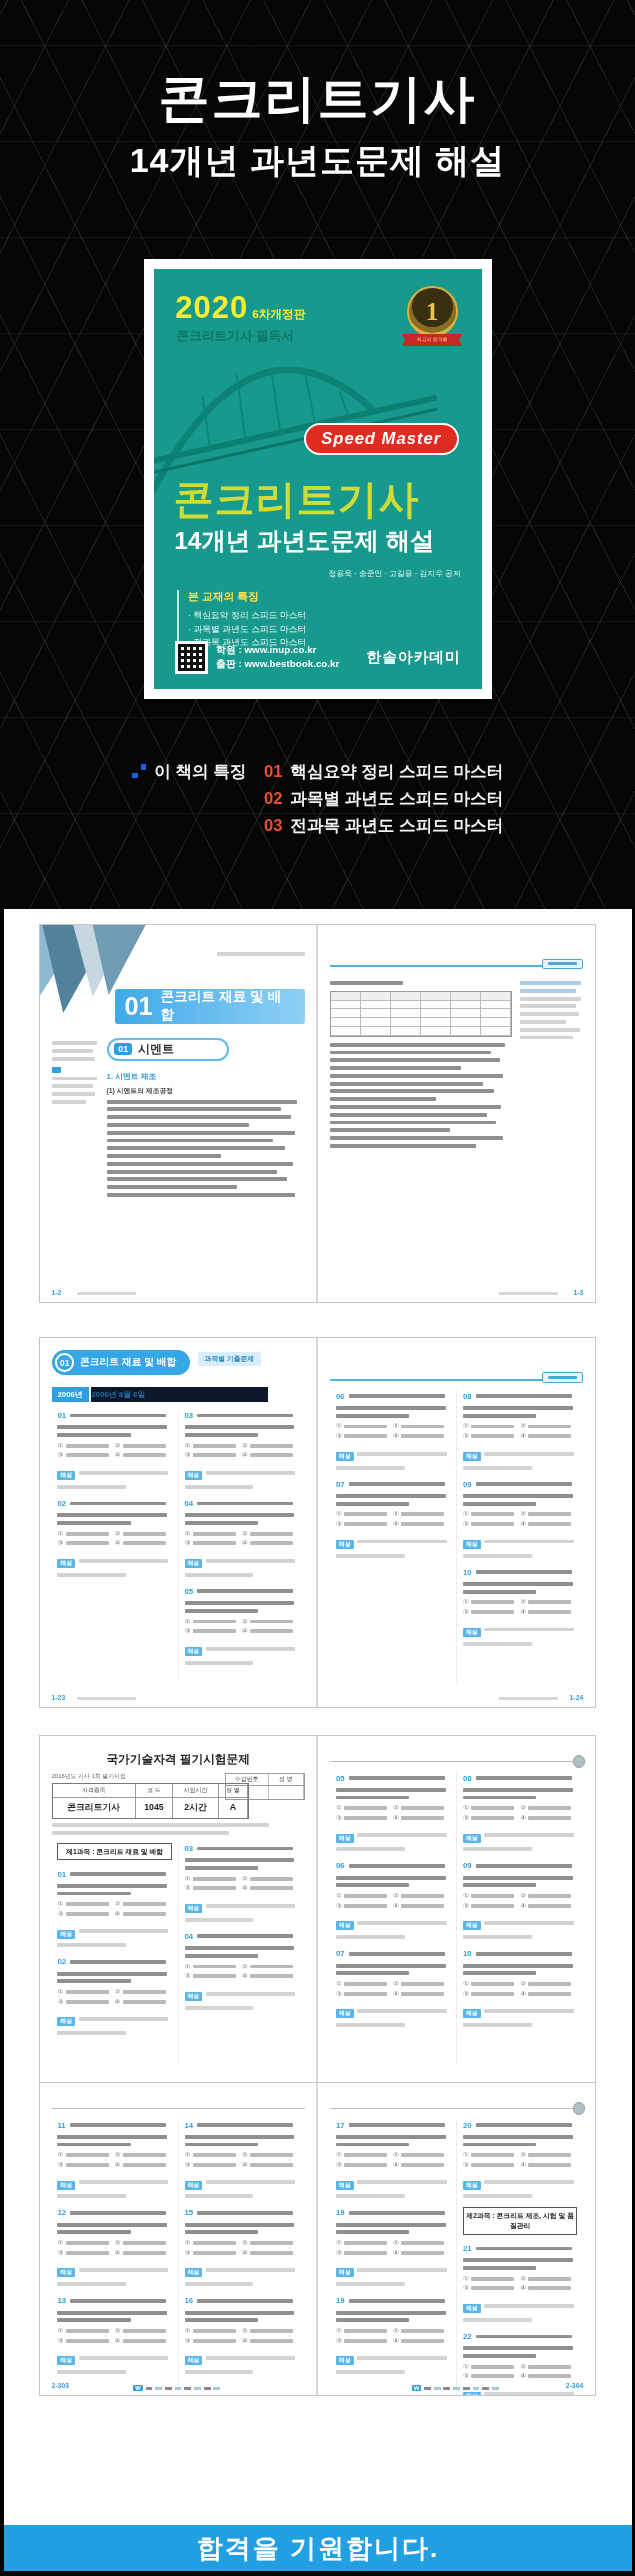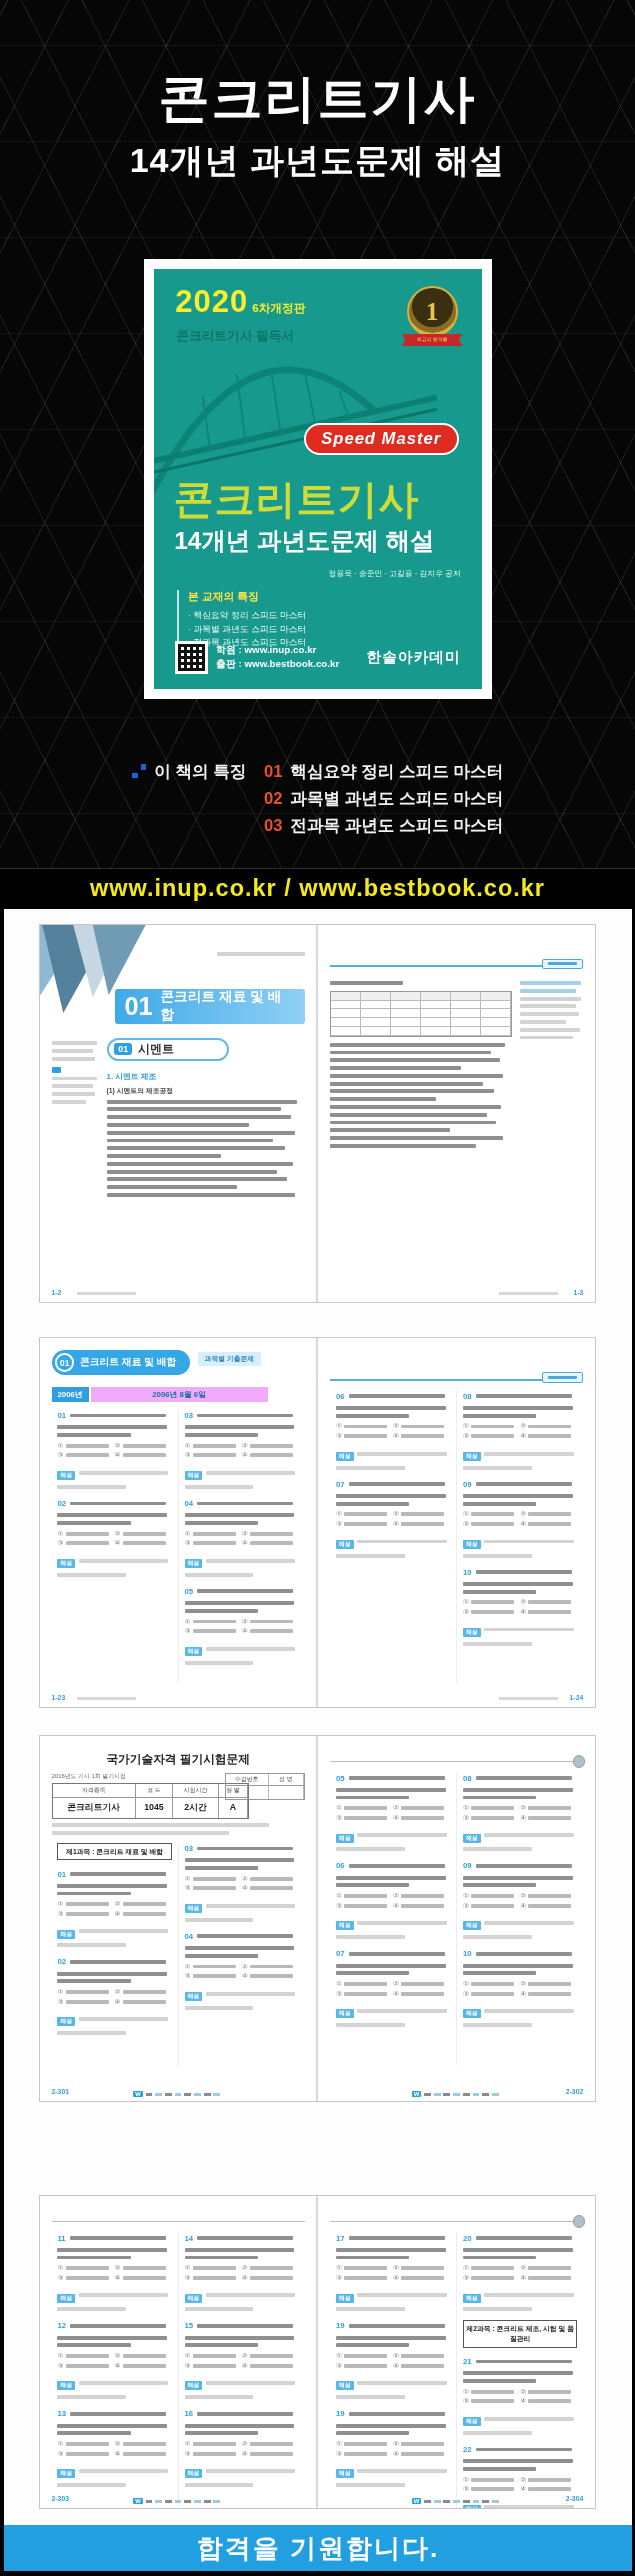--- a/index.html
+++ b/index.html
@@ -17,21 +17,21 @@
   }
   .hero { text-align:center; padding-top:57px; }
   .hero-year { font-size:45px; font-weight:bold; color:#2aa89b; letter-spacing:1px; }
   .hero-edition { font-size:27px; font-weight:bold; color:#e8e8e8; margin-left:9.8px; }
   .hero-title { font-size:51px; font-weight:bold; color:#fff; letter-spacing:2px; margin-top:7.8px; }
   .hero-sub { font-size:34px; font-weight:bold; color:#fff; letter-spacing:1px; margin-top:3.9px; }
 
   
   .cover-card { position:absolute; top:259px; left:144px; width:348px; height:440px; background:#fff; padding:9.8px; }
   .cover { position:relative; width:100%; height:100%; background:#17998d; overflow:hidden; }
-  .cover-year-row { position:absolute; top:15px; left:21.5px; }
+  .cover-year-row { position:absolute; top:21px; left:21.5px; }
   .cover-year { font-size:31px; font-weight:bold; color:#f7ef2e; letter-spacing:1px; }
   .cover-rev { font-size:11.7px; font-weight:bold; color:#f7ef2e; margin-left:3.9px; }
   .cover-tagline { position:absolute; top:59px; left:22.5px; font-size:12.7px; font-weight:bold; color:#0d7060; opacity:.85; }
   .medal { position:absolute; top:17.6px; right:19.6px; width:61px; text-align:center; }
   .medal-circle { width:51px; height:51px; margin:0 auto; border-radius:50%;
       background:radial-gradient(circle at 50% 40%, #3a2f10 55%, #8a6d22 56% 70%, #d9b23e 71%);
       border:2.9px solid #d9b23e; color:#e8c452; font-size:25.4px; font-weight:bold;
       font-family:"Liberation Serif","DejaVu Serif",serif; line-height:47px; }
   .medal-ribbon { margin-top:-3.9px; height:12.7px; background:#c62828; color:#ffd76e; font-size:4.9px; line-height:12.7px;
       clip-path:polygon(0 0,100% 0,94% 50%,100% 100%,0 100%,6% 50%); }
@@ -116,22 +116,22 @@
 
   
   .badge2-row { display:flex; align-items:flex-start; margin-bottom:7.8px; }
   .badge2 { display:flex; align-items:center; background:#35a7e6; border-radius:13.7px; height:25.4px; padding:0 13.7px 0 3.9px; }
   .badge2 .circ { width:18.6px; height:18.6px; border:2px solid #fff; border-radius:50%; color:#fff; font-size:8.8px;
       font-weight:bold; text-align:center; line-height:16.6px; margin-right:5.9px; }
   .badge2 .bt { color:#fff; font-size:9.8px; font-weight:bold; }
   .tab2 { margin-left:7.8px; margin-top:2px; background:#d9eefb; color:#2f89c0; font-size:6.8px; font-weight:bold;
       padding:2px 6.8px; border-radius:2px; }
   .yearchip { display:inline-block; background:#2f9fe0; color:#fff; font-size:7.8px; font-weight:bold; padding:2px 5.9px; }
-  .datebar { display:inline-block; background:#f0abfc; color:#1d6fa5; font-size:7.8px; font-weight:bold;
-      padding:2px 22px; margin-left:2px; width:70%;text-align:center; }
+  .datebar { display:inline-block; background:#0f172a; color:#1d6fa5; font-size:7.8px; font-weight:bold;
+      padding:2px 1px; margin-left:2px; width:70%; }
   .cols { display:flex; margin-top:7.8px; }
   .col { flex:1; padding:0 5.9px; overflow:hidden; }
   .col + .col { border-left:1px solid #eee; }
   .q { margin-bottom:8.8px; }
   .qt { display:flex; align-items:center; }
   .qn { color:#2f9fe0; font-size:7.8px; font-weight:bold; margin-right:3.9px; }
   .cg { font-size:6.8px; color:#777; margin-right:2px; }
   .ch { display:flex; align-items:center; }
   .ch .skl { flex:1; margin:2.9px 5.9px 2.9px 0; }
   .chip { display:inline-block; background:#59b6e8; color:#fff; font-size:5.9px; font-weight:bold;
@@ -221,23 +221,20 @@
         <span class="grid-icon"></span>
         <span>이 책의 특징</span>
       </div>
       <div class="feat-list">
         <div><span class="feat-num">01</span><span>핵심요약 정리 스피드 마스터</span></div>
         <div><span class="feat-num">02</span><span>과목별 과년도 스피드 마스터</span></div>
         <div><span class="feat-num">03</span><span>전과목 과년도 스피드 마스터</span></div>
       </div>
     </div>
 
-    <div class="url-banner">
-      <span>www.inup.co.kr  /  www.bestbook.co.kr</span>
-    </div>
   </div>
 
   <div class="mid">
 
     <div class="panel" style="top:14.7px; height:379px;">
       <div class="spread">
         <div class="sheet left">
           <div class="corner-art">
             <i style="left:-29px;top:-19.6px;width:88px;height:108px;background:#8fb9d2;clip-path:polygon(0 0,100% 0,20% 100%);"></i>
             <i style="left:0px;top:-9.8px;width:78px;height:98px;background:#54819c;clip-path:polygon(0 0,100% 0,30% 100%);"></i>
@@ -888,21 +885,21 @@
               <i style="background: rgb(159, 202, 228);"></i>
               <i style="background: rgb(138, 138, 138);"></i>
               <i style="background: rgb(159, 202, 228);"></i>
               <i style="background: rgb(138, 138, 138);"></i>
               <i style="background: rgb(159, 202, 228);"></i>
             </div>
         </div>
       </div>
     </div>
 
-    <div class="panel" style="top:1286px; height:314px;">
+    <div class="panel" style="top:1173px; height:314px;">
       <div class="spread">
         <div class="sheet left">
           <div class="thinrule"></div>
           <div class="cols" style="height:293px;" id="p4-left">
               <div class="col">
                 <div class="q">
                   <div class="qt">
                     <span class="qn">11</span>
                     <span class="skl d" style="width:84%"></span>
                   </div>

